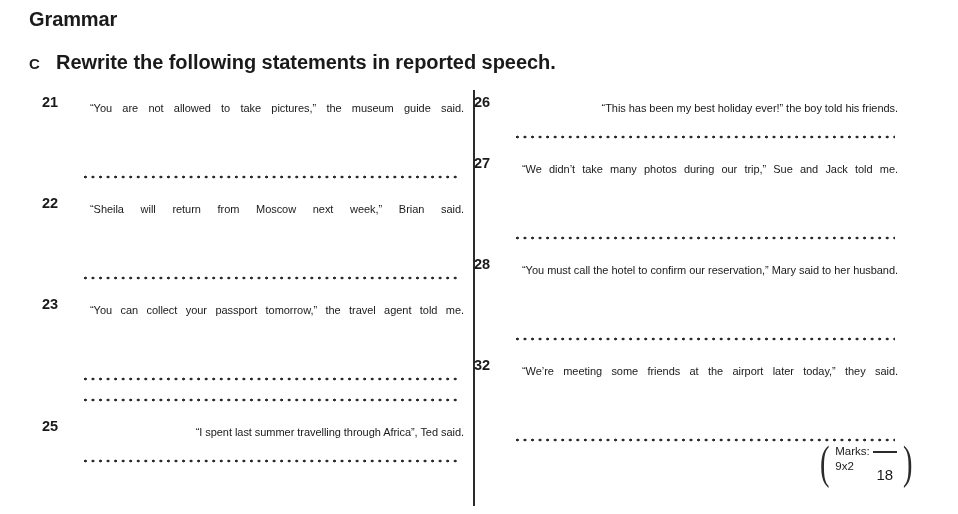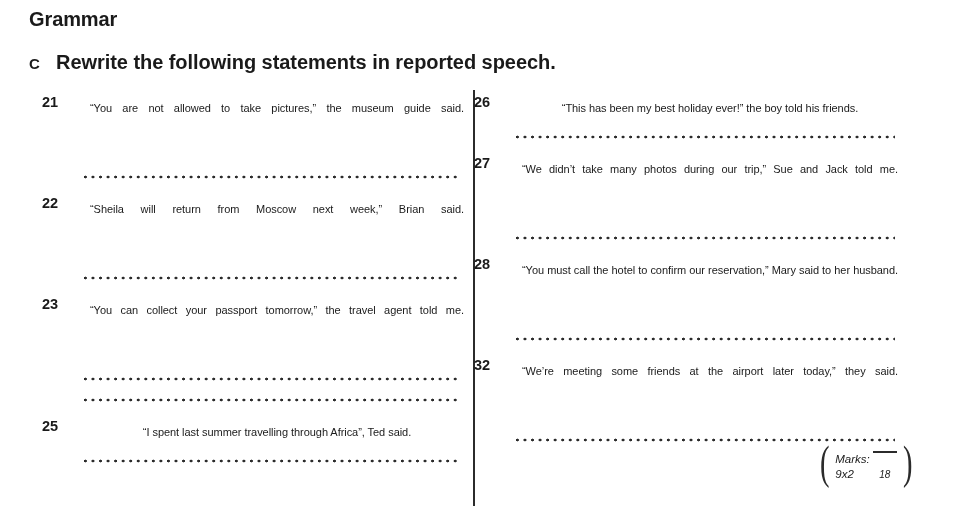--- a/index.html
+++ b/index.html
@@ -100,21 +100,21 @@
     text-justify: inter-word;
     hyphens: none;
   }
   
   .q-text::after {
     content: "";
     display: inline-block;
     width: 100%;
   }
   .q-text.no-justify {
-    text-align: center;
+    text-align: right;
   }
   .q-text.no-justify::after { display: none; }
 
   
   .answer-line {
     margin-left: 48px;
     height: 18px;
     background-image: radial-gradient(circle at 1.55px 50%, #2b2b2b 1.35px, rgba(0,0,0,0) 1.6px);
     background-size: 7.55px 100%;
     background-repeat: repeat-x;
@@ -138,23 +138,22 @@
     font-size: 46px;
     line-height: 1;
     font-weight: 300;
     color: #2b2b2b;
     font-family: "Liberation Serif", serif;
     transform: scaleX(0.62);
     display: inline-block;
   }
   .marks-inner {
     display: flex;
-    align-items: flex-end;
+    align-items: flex-start;
     padding: 0 3px;
-    font-style: italic;
   }
   .marks-left {
     display: flex;
     flex-direction: column;
     font-size: 11.5px;
     line-height: 15px;
     color: #1a1a1a;
   }
   .marks-frac {
     display: flex;
@@ -162,21 +161,21 @@
     align-items: center;
     margin-left: 3px;
     margin-top: 7px;
   }
   .frac-bar {
     width: 24px;
     height: 1.4px;
     background: #2b2b2b;
   }
   .frac-den {
-    font-size: 10px;
+    font-size: 15px;
     line-height: 14px;
     margin-top: 15px;
   }
 </style>
 </head>
 <body>
 
 <div class="page">
 
   <div class="section-title">Grammar</div>

